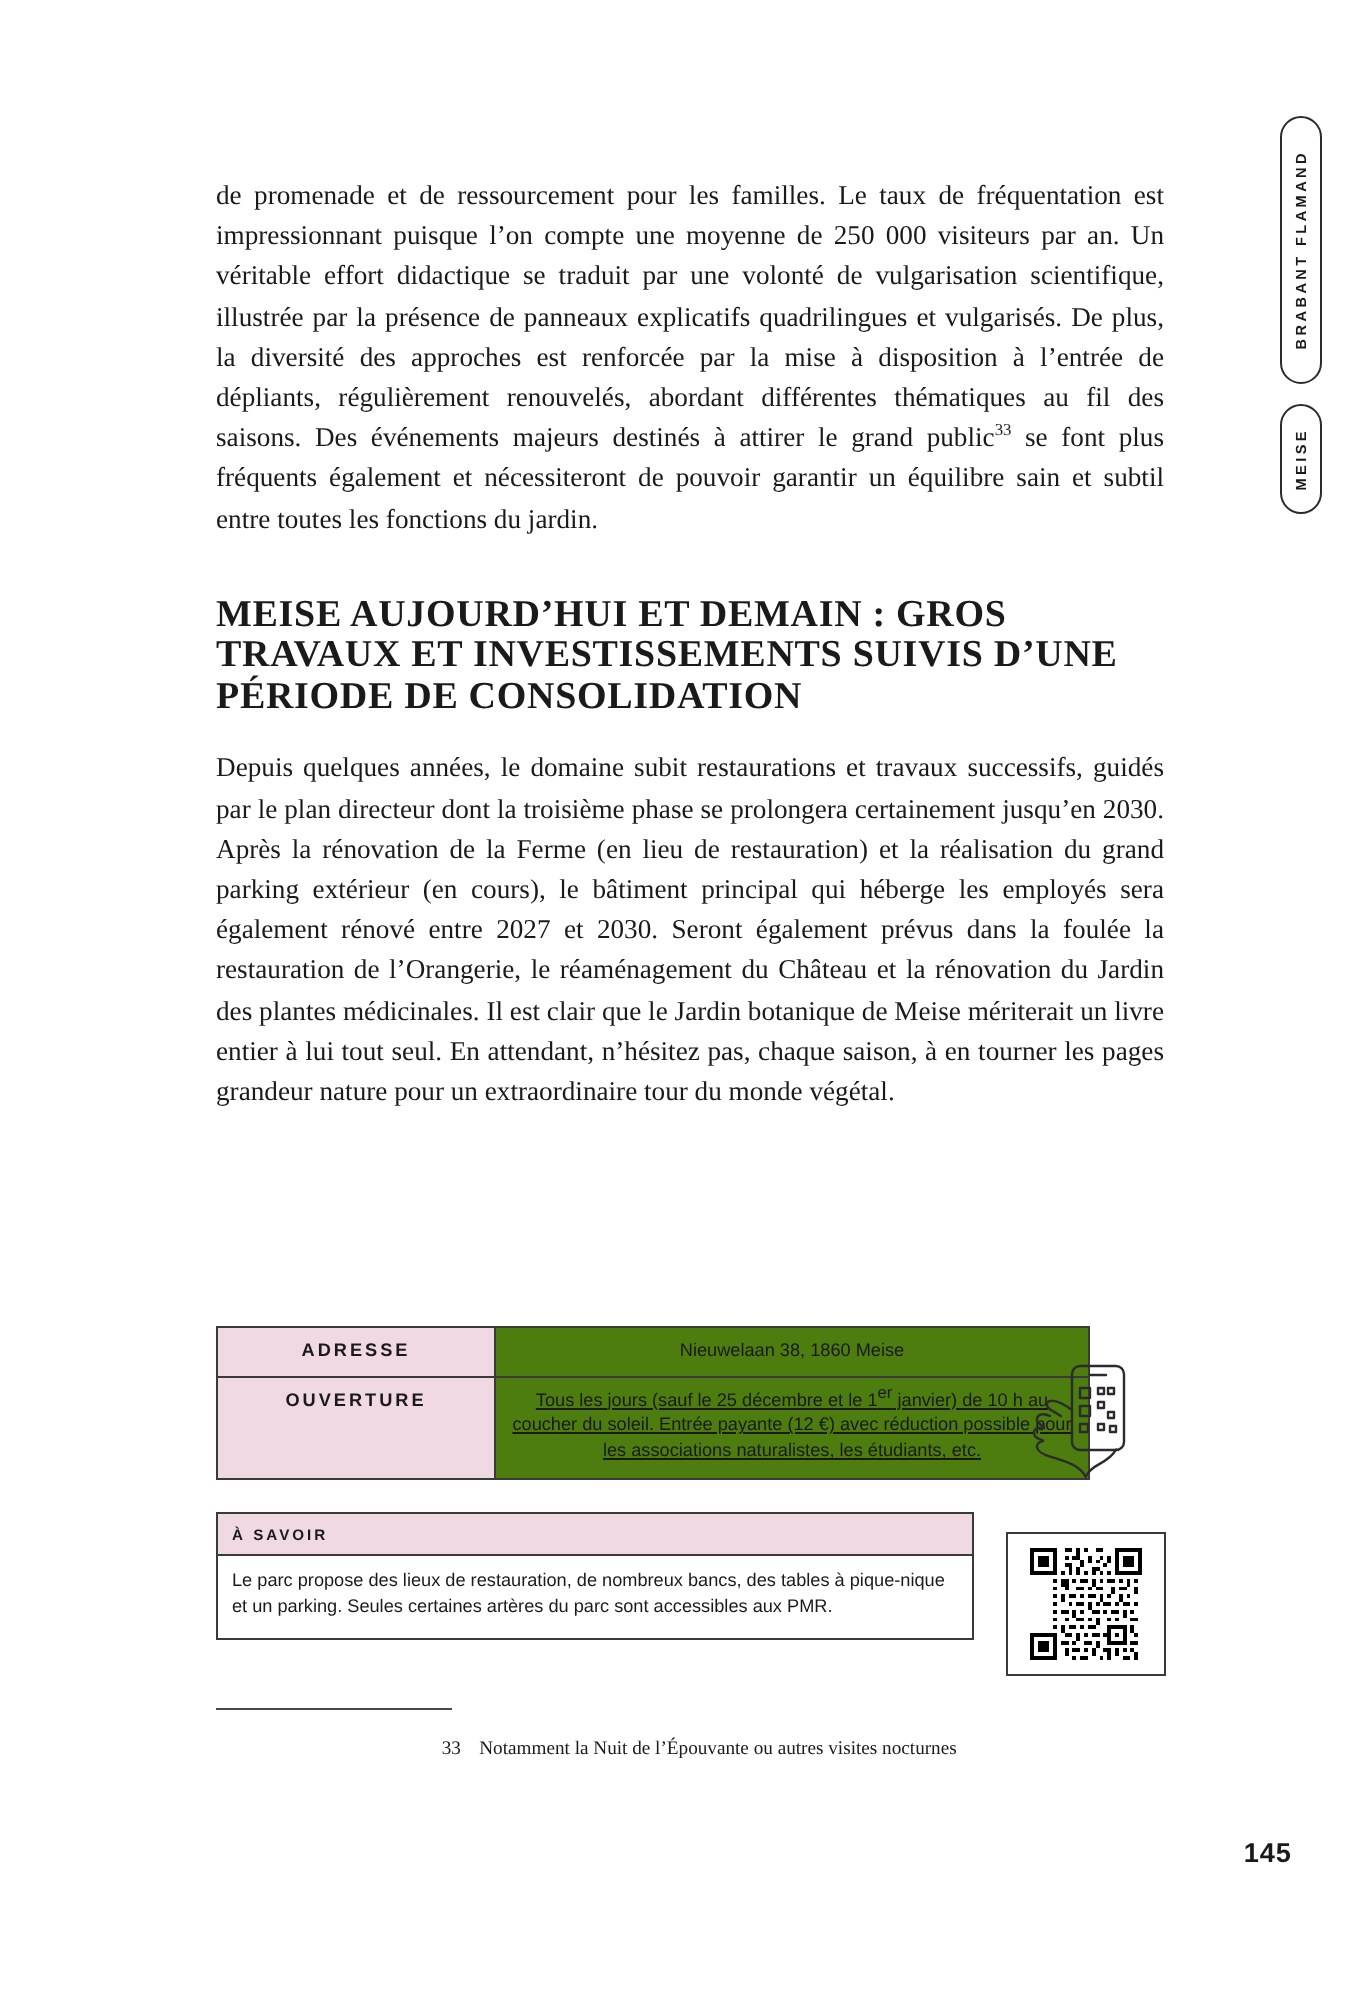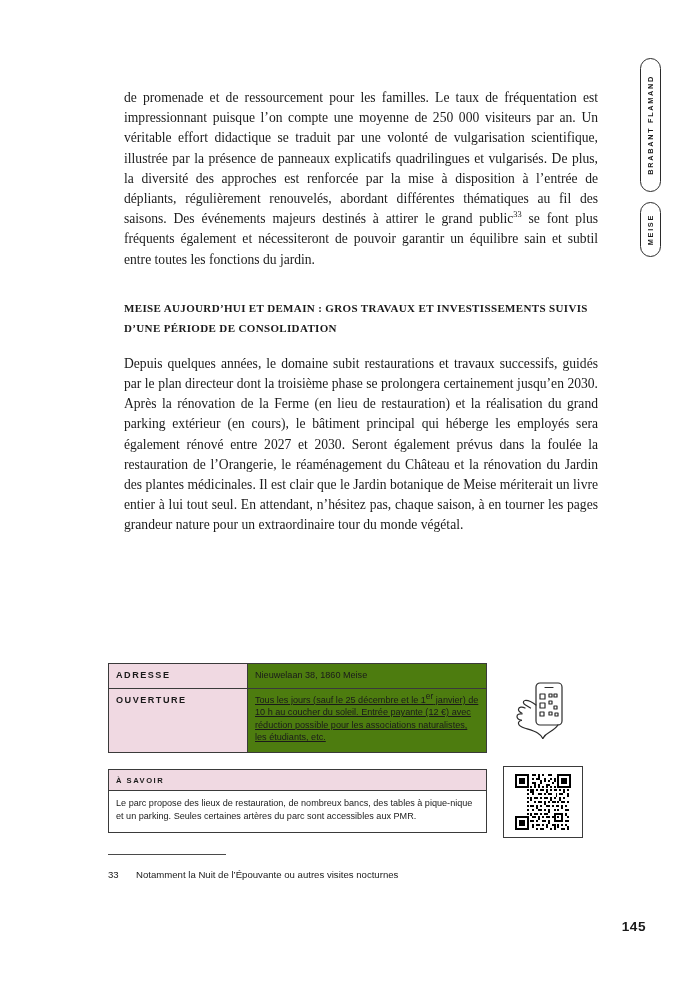--- a/index.html
+++ b/index.html
@@ -49,39 +49,39 @@
     color: #1a1a1a;
     padding: 9px 0;
     white-space: nowrap;
   }
   .side-tab.region { height: 134px; }
   .side-tab.city { height: 55px; }
 
   
   .content {
     position: absolute;
-    left: 124px;
+    left: 108px;
     top: 88px;
     width: 474px;
   }
   p.body {
     font-size: 13.6px;
     line-height: 20.2px;
     text-align: justify;
     margin: 0 0 0 0;
     text-indent: 0;
     hyphens: manual;
   }
   .spacer-lg { height: 28px; }
   .spacer-md { height: 15px; }
 
   h2.section-title {
     font-family: "Liberation Serif", serif;
     font-weight: 700;
-    font-size: 11px;
+    font-size: 19px;
     line-height: 20.5px;
     letter-spacing: 0.35px;
     margin: 0;
     text-transform: uppercase;
   }
 
   sup {
     font-size: 8.4px;
     vertical-align: super;
     line-height: 0;
@@ -89,22 +89,23 @@
 
   
   .info-block {
     position: absolute;
     left: 108px;
     top: 663px;
     width: 379px;
   }
   table.info {
     border-collapse: collapse;
-    width: 379px;
+    width: 437px;
     table-layout: fixed;
+    text-align: center;
   }
   table.info td {
     border: 1px solid #3a3a3a;
     vertical-align: top;
     padding: 5px 7px 6px 7px;
     font-family: "Liberation Sans", sans-serif;
     font-size: 9.1px;
     line-height: 12.6px;
     color: #1a1a1a;
   }
@@ -182,24 +183,25 @@
     top: 854px;
     width: 118px;
     height: 1px;
     background: #4a4a4a;
   }
   .footnote {
     position: absolute;
     left: 108px;
     top: 868px;
     width: 474px;
-    font-family: Liberation Sans, sans-serif;
+    font-family: Liberation Serif, serif;
     font-size: 9.6px;
     line-height: 13px;
     color: #1a1a1a;
+    text-align: center;
   }
   .footnote .num {
     display: inline-block;
     width: 28px;
   }
 
   
   .folio {
     position: absolute;
     right: 32px;

